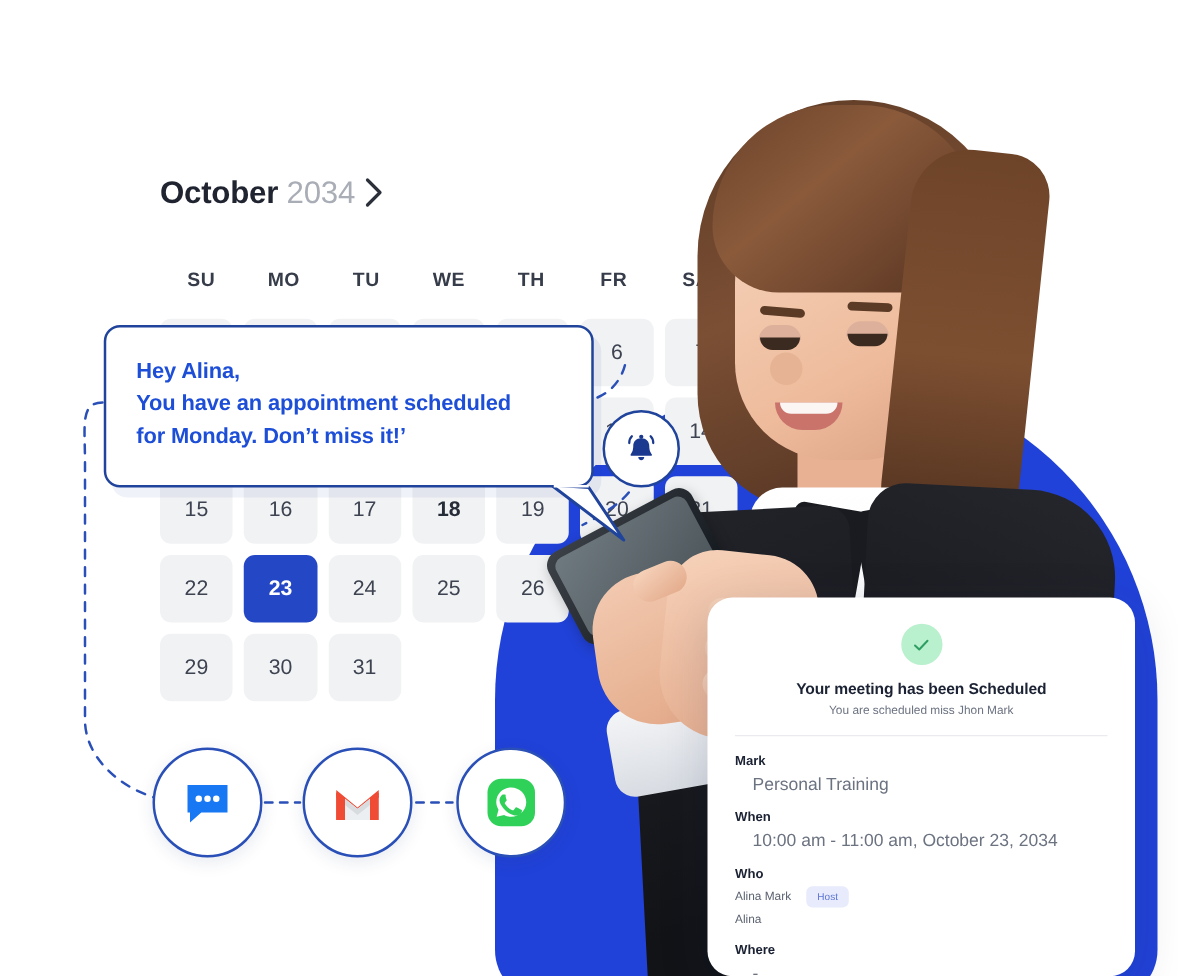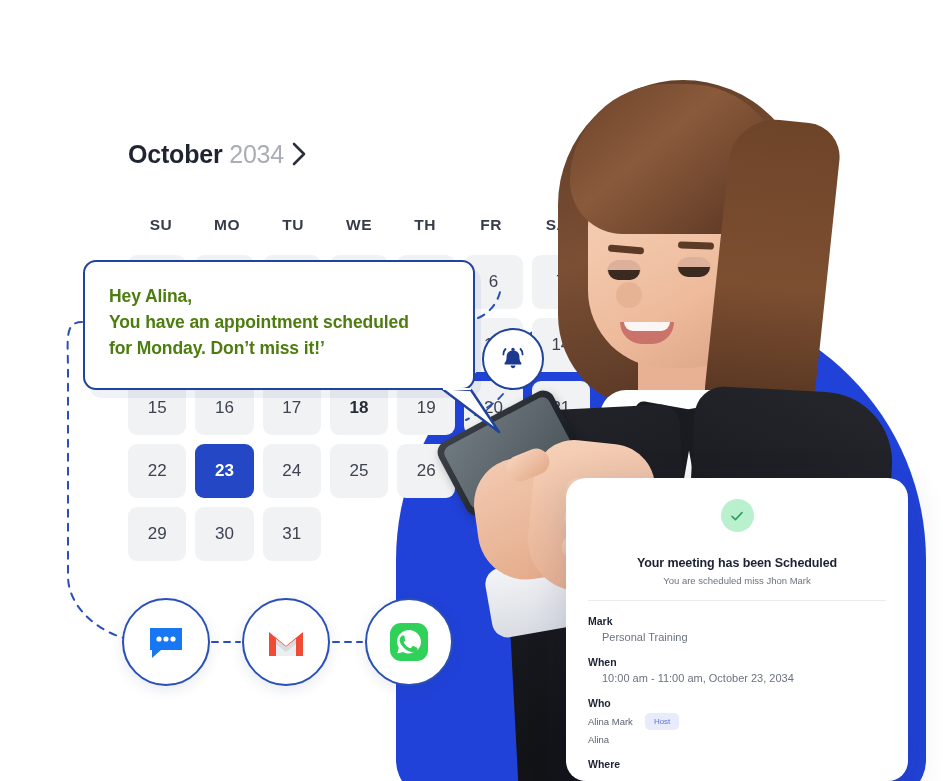--- a/index.html
+++ b/index.html
@@ -55,21 +55,21 @@
   
   .bubble {
     position: absolute; left: 83px; top: 260px;
     width: 392px; height: 130px;
     background: #ffffff; border: 2.4px solid #20439c;
     border-radius: 13px; z-index: 7;
     box-shadow: 6px 8px 0 rgba(32,67,156,0.07);
     padding: 22px 24px;
   }
   .bubble p {
-    color: #4d7c0f; font-weight: 700; font-size: 17.5px; line-height: 1.48;
+    color: #1d4ed8; font-weight: 700; font-size: 17.5px; line-height: 1.48;
     letter-spacing: -0.1px;
   }
   .bubble-tail {
     position: absolute; left: 354px; top: 126px; width: 0; height: 0;
     border-left: 2px solid transparent;
   }
   .bubble-tail svg { position: absolute; left: 0; top: 0; }
 
   
   .bell {
@@ -209,28 +209,28 @@
     background: #ffffff; border-radius: 20px; z-index: 10;
     box-shadow: 0 10px 40px rgba(25,35,80,0.16);
     padding: 16px 22px 0 22px; overflow: hidden;
   }
   .card-check {
     width: 33px; height: 33px; border-radius: 50%; background: #b9f0cd;
     margin: 5px auto 0; display: flex; align-items: center; justify-content: center;
   }
   .card-title {
     text-align: center; font-size: 12.5px; font-weight: 700; color: #1b2233;
-    margin-top: 24px; letter-spacing: -0.1px;
+    margin-top: 12px; letter-spacing: -0.1px;
   }
   .card-sub { text-align: center; font-size: 9.5px; color: #6b7280; margin-top: 5px; }
   .card-div { height: 1px; background: #e9ebef; margin: 14px 0 0; }
   .card-body { padding-top: 14px; }
   .fld { margin-bottom: 13px; }
   .fld-l { font-size: 10.5px; font-weight: 700; color: #1b2233; }
-  .fld-v { font-size: 11px; color: #6b7280; margin-top: 4px; padding-left: 14px; }
+  .fld-v { font-size: 14px; color: #6b7280; margin-top: 4px; padding-left: 14px; }
   .who-row { display: flex; align-items: center; gap: 12px; margin-top: 4px; }
   .who-name { font-size: 9.5px; color: #5b6270; }
   .badge {
     font-size: 8px; color: #5b74d6; background: #e7ebfb;
     padding: 4px 9px; border-radius: 5px; font-weight: 500;
   }
 </style>
 </head>
 <body>
 

